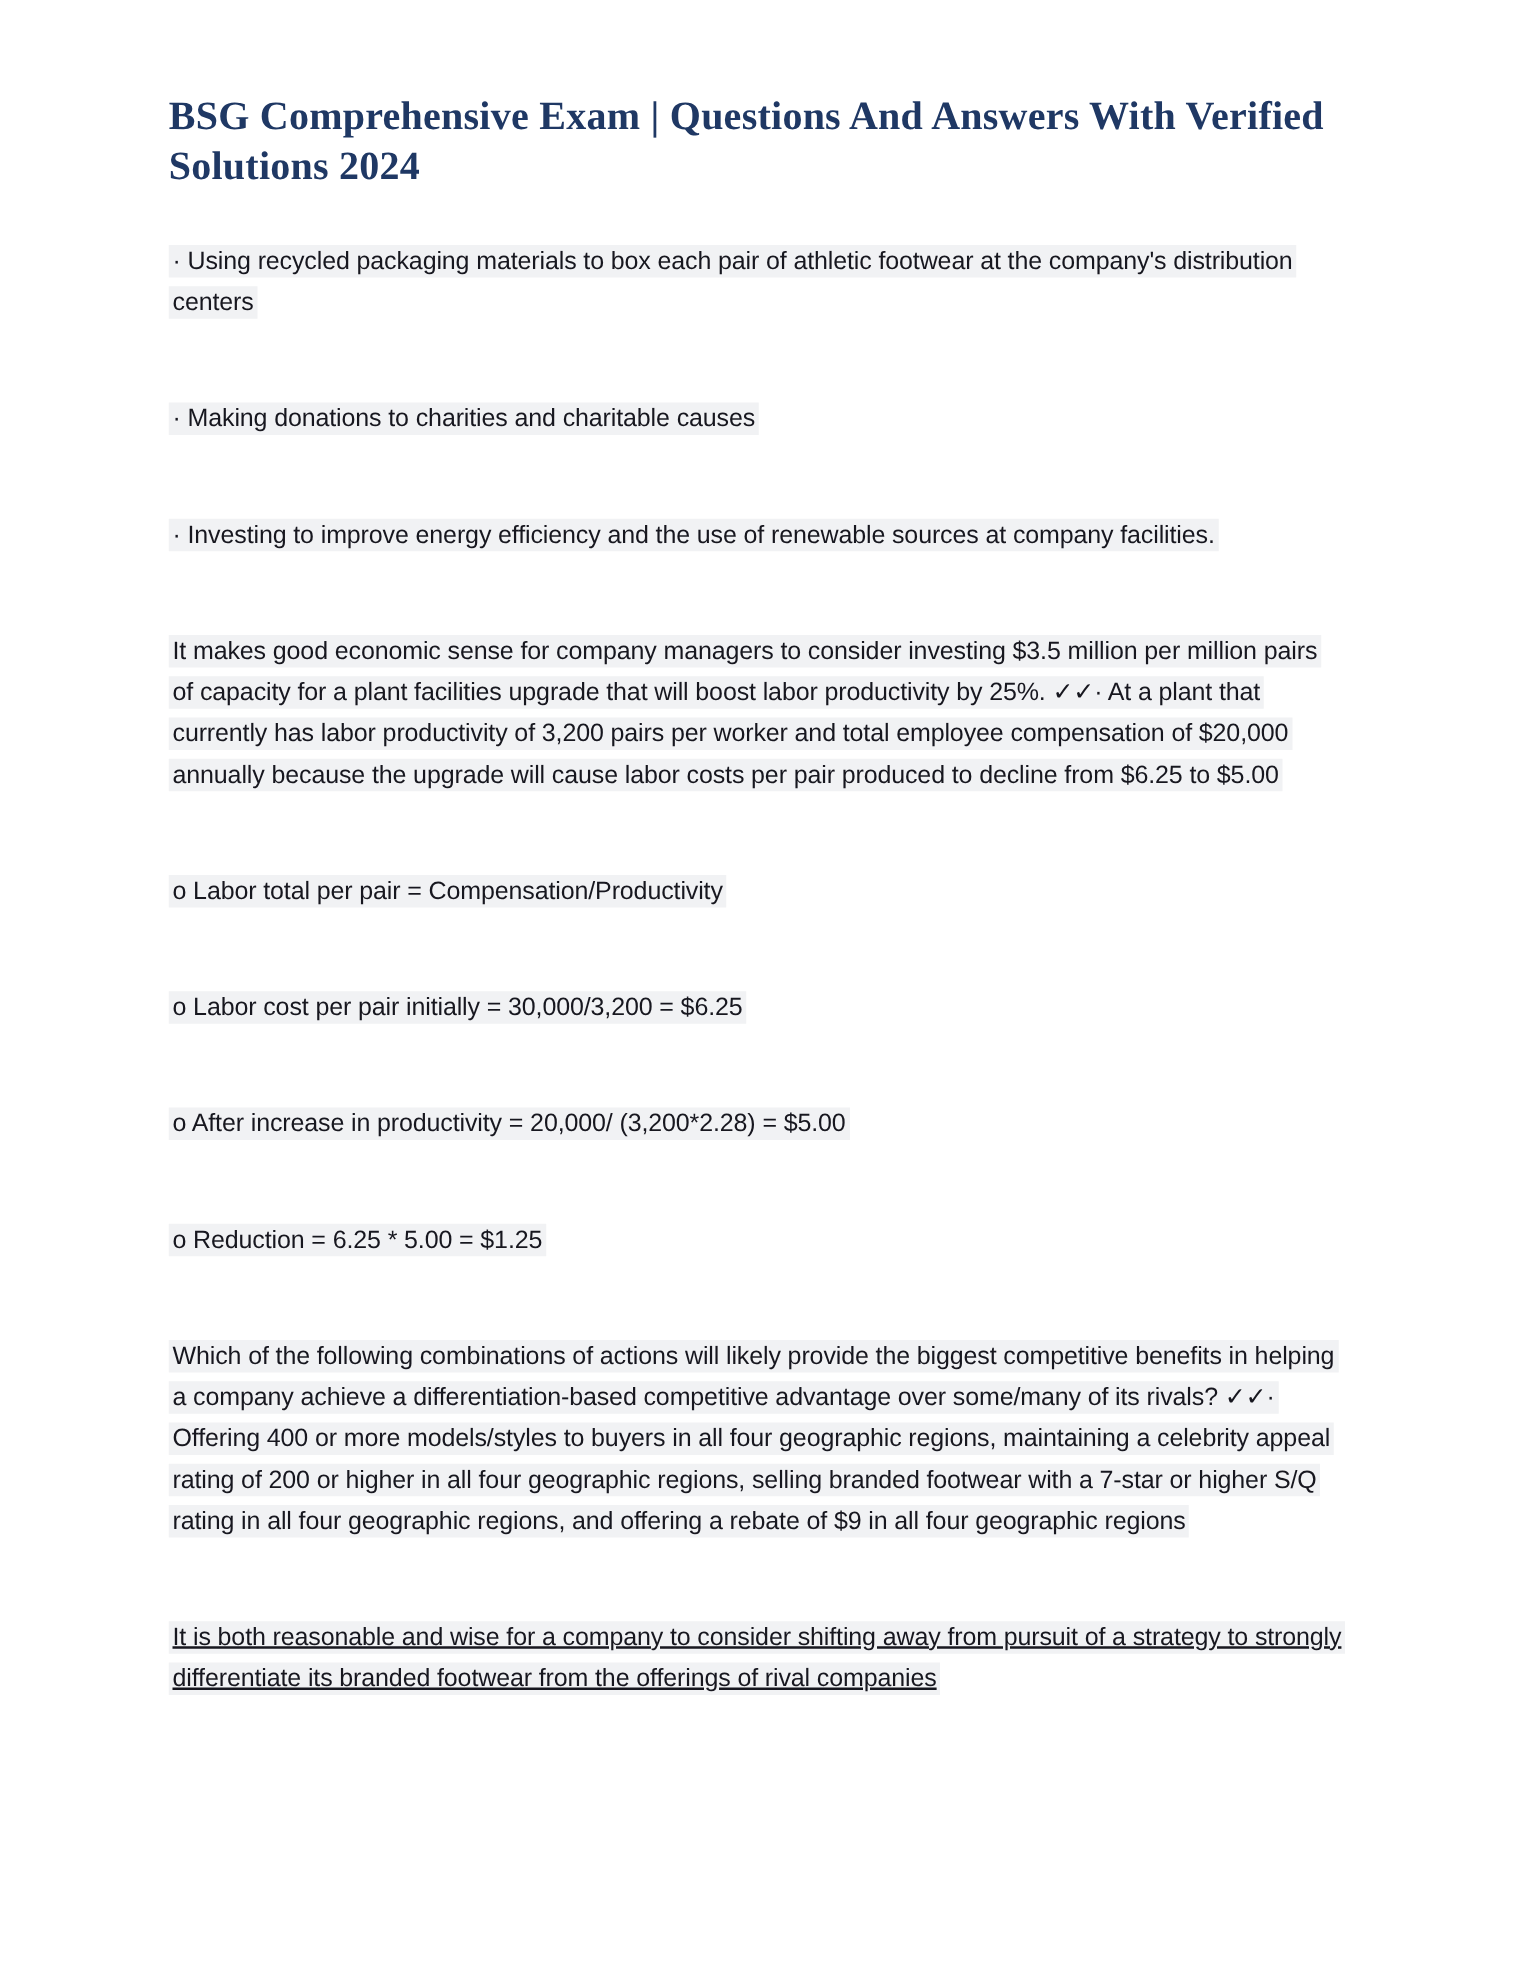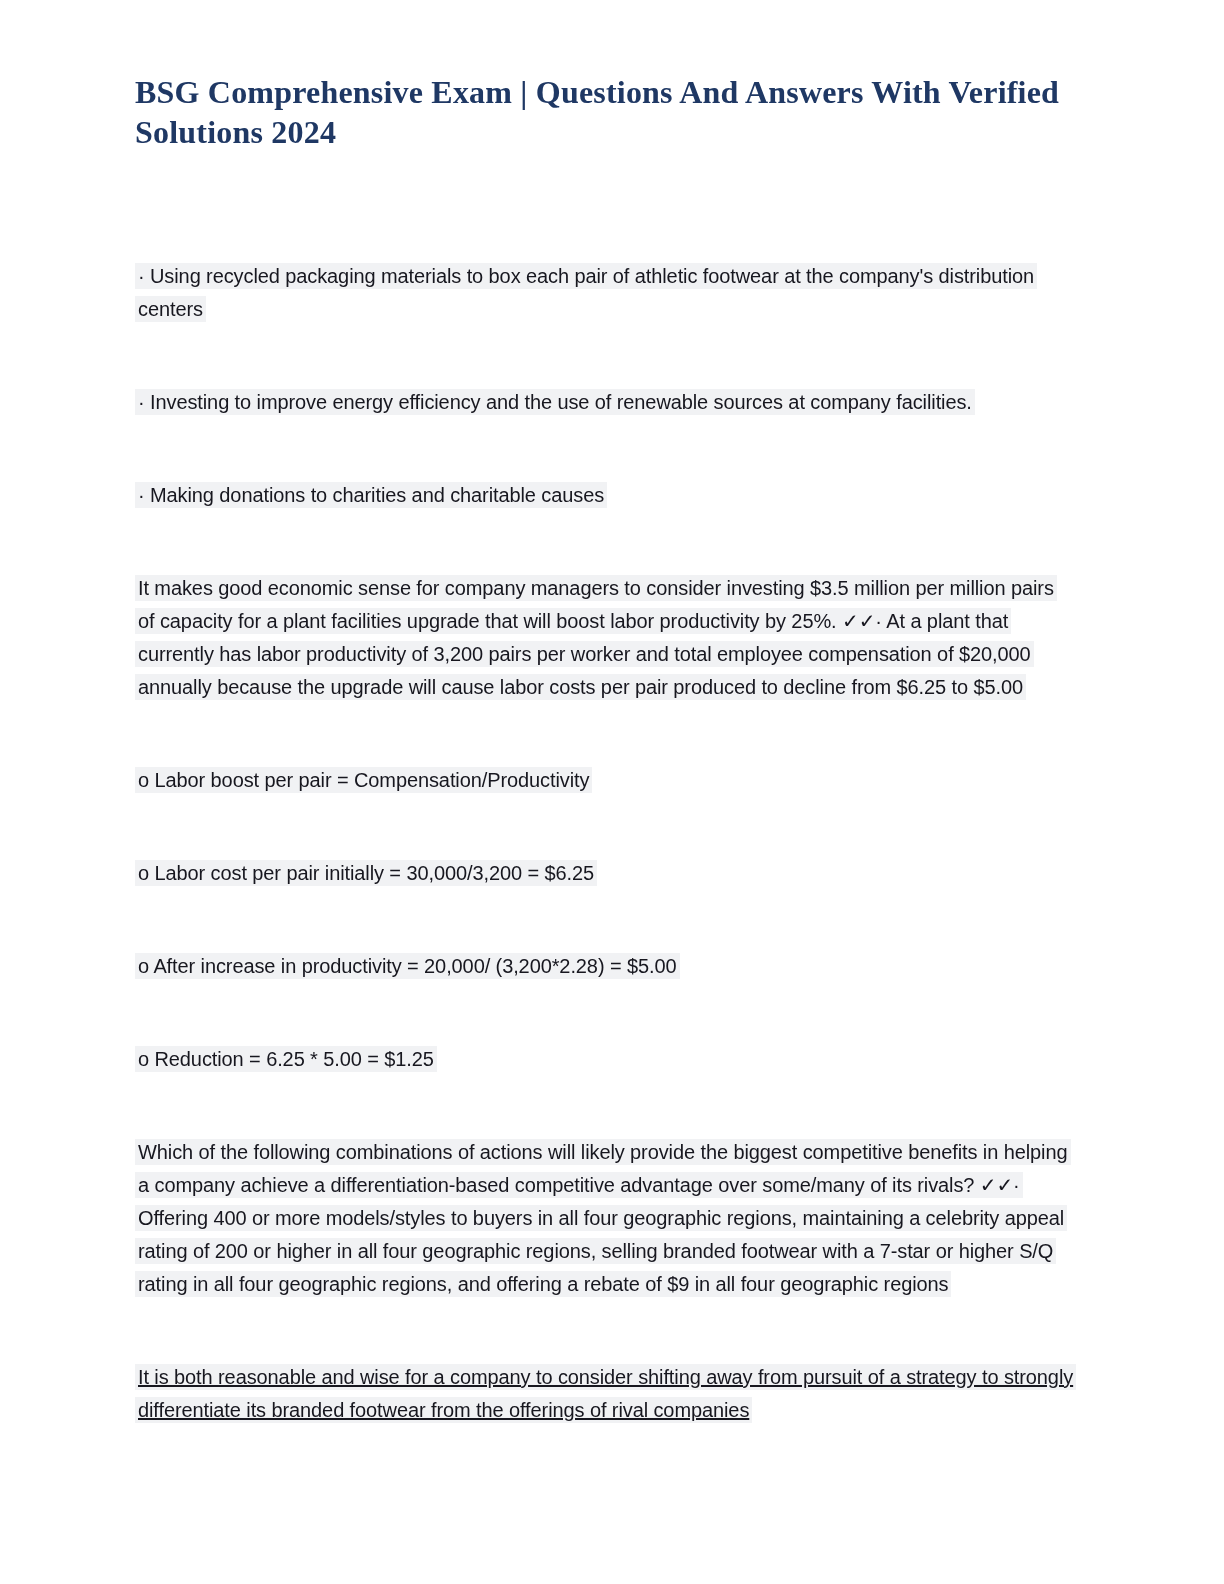--- a/index.html
+++ b/index.html
@@ -21,21 +21,21 @@
     min-height: 1584px;
     padding: 72px 132px 40px 135px;
     background: #ffffff;
   }
   .doc-title {
     font-family: "Liberation Serif", serif;
     font-weight: bold;
     font-size: 32px;
     line-height: 40px;
     color: var(--title-color, #1f3864);
-    margin: 0 0 108px 0;
+    margin: 0 0 41px 0;
     max-width: 940px;
     letter-spacing: 0.2px;
   }
   .para {
     margin: 0 17px 60px 0;
     max-width: 957px;
     font-size: 20px;
     line-height: 33px;
     letter-spacing: -0.1px;
   }
@@ -55,33 +55,33 @@
 
 <div class="page">
 
   <h1 class="doc-title">BSG Comprehensive Exam | Questions And Answers With Verified Solutions 2024</h1>
 
   <p class="para">
     <span class="hl">· Using recycled packaging materials to box each pair of athletic footwear at the company's distribution centers</span>
   </p>
 
   <p class="para">
-    <span class="hl">· Investing to improve energy efficiency and the use of renewable sources at company facilities.</span>
+    <span class="hl">· Making donations to charities and charitable causes</span>
   </p>
 
   <p class="para">
-    <span class="hl">· Making donations to charities and charitable causes</span>
+    <span class="hl">· Investing to improve energy efficiency and the use of renewable sources at company facilities.</span>
   </p>
 
   <p class="para">
     <span class="hl">It makes good economic sense for company managers to consider investing $3.5 million per million pairs of capacity for a plant facilities upgrade that will boost labor productivity by 25%. ✓✓· At a plant that currently has labor productivity of 3,200 pairs per worker and total employee compensation of $20,000 annually because the upgrade will cause labor costs per pair produced to decline from $6.25 to $5.00</span>
   </p>
 
   <p class="para">
-    <span class="hl">o Labor boost per pair = Compensation/Productivity</span>
+    <span class="hl">o Labor total per pair = Compensation/Productivity</span>
   </p>
 
   <p class="para">
     <span class="hl">o Labor cost per pair initially = 30,000/3,200 = $6.25</span>
   </p>
 
   <p class="para">
     <span class="hl">o After increase in productivity = 20,000/ (3,200*2.28) = $5.00</span>
   </p>
 

